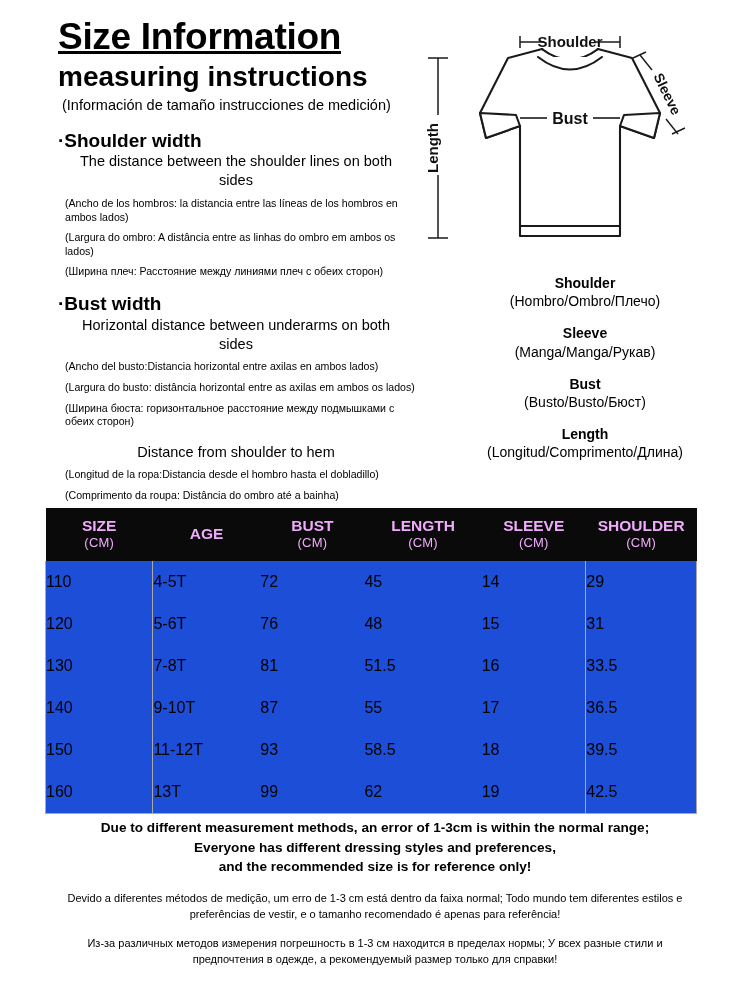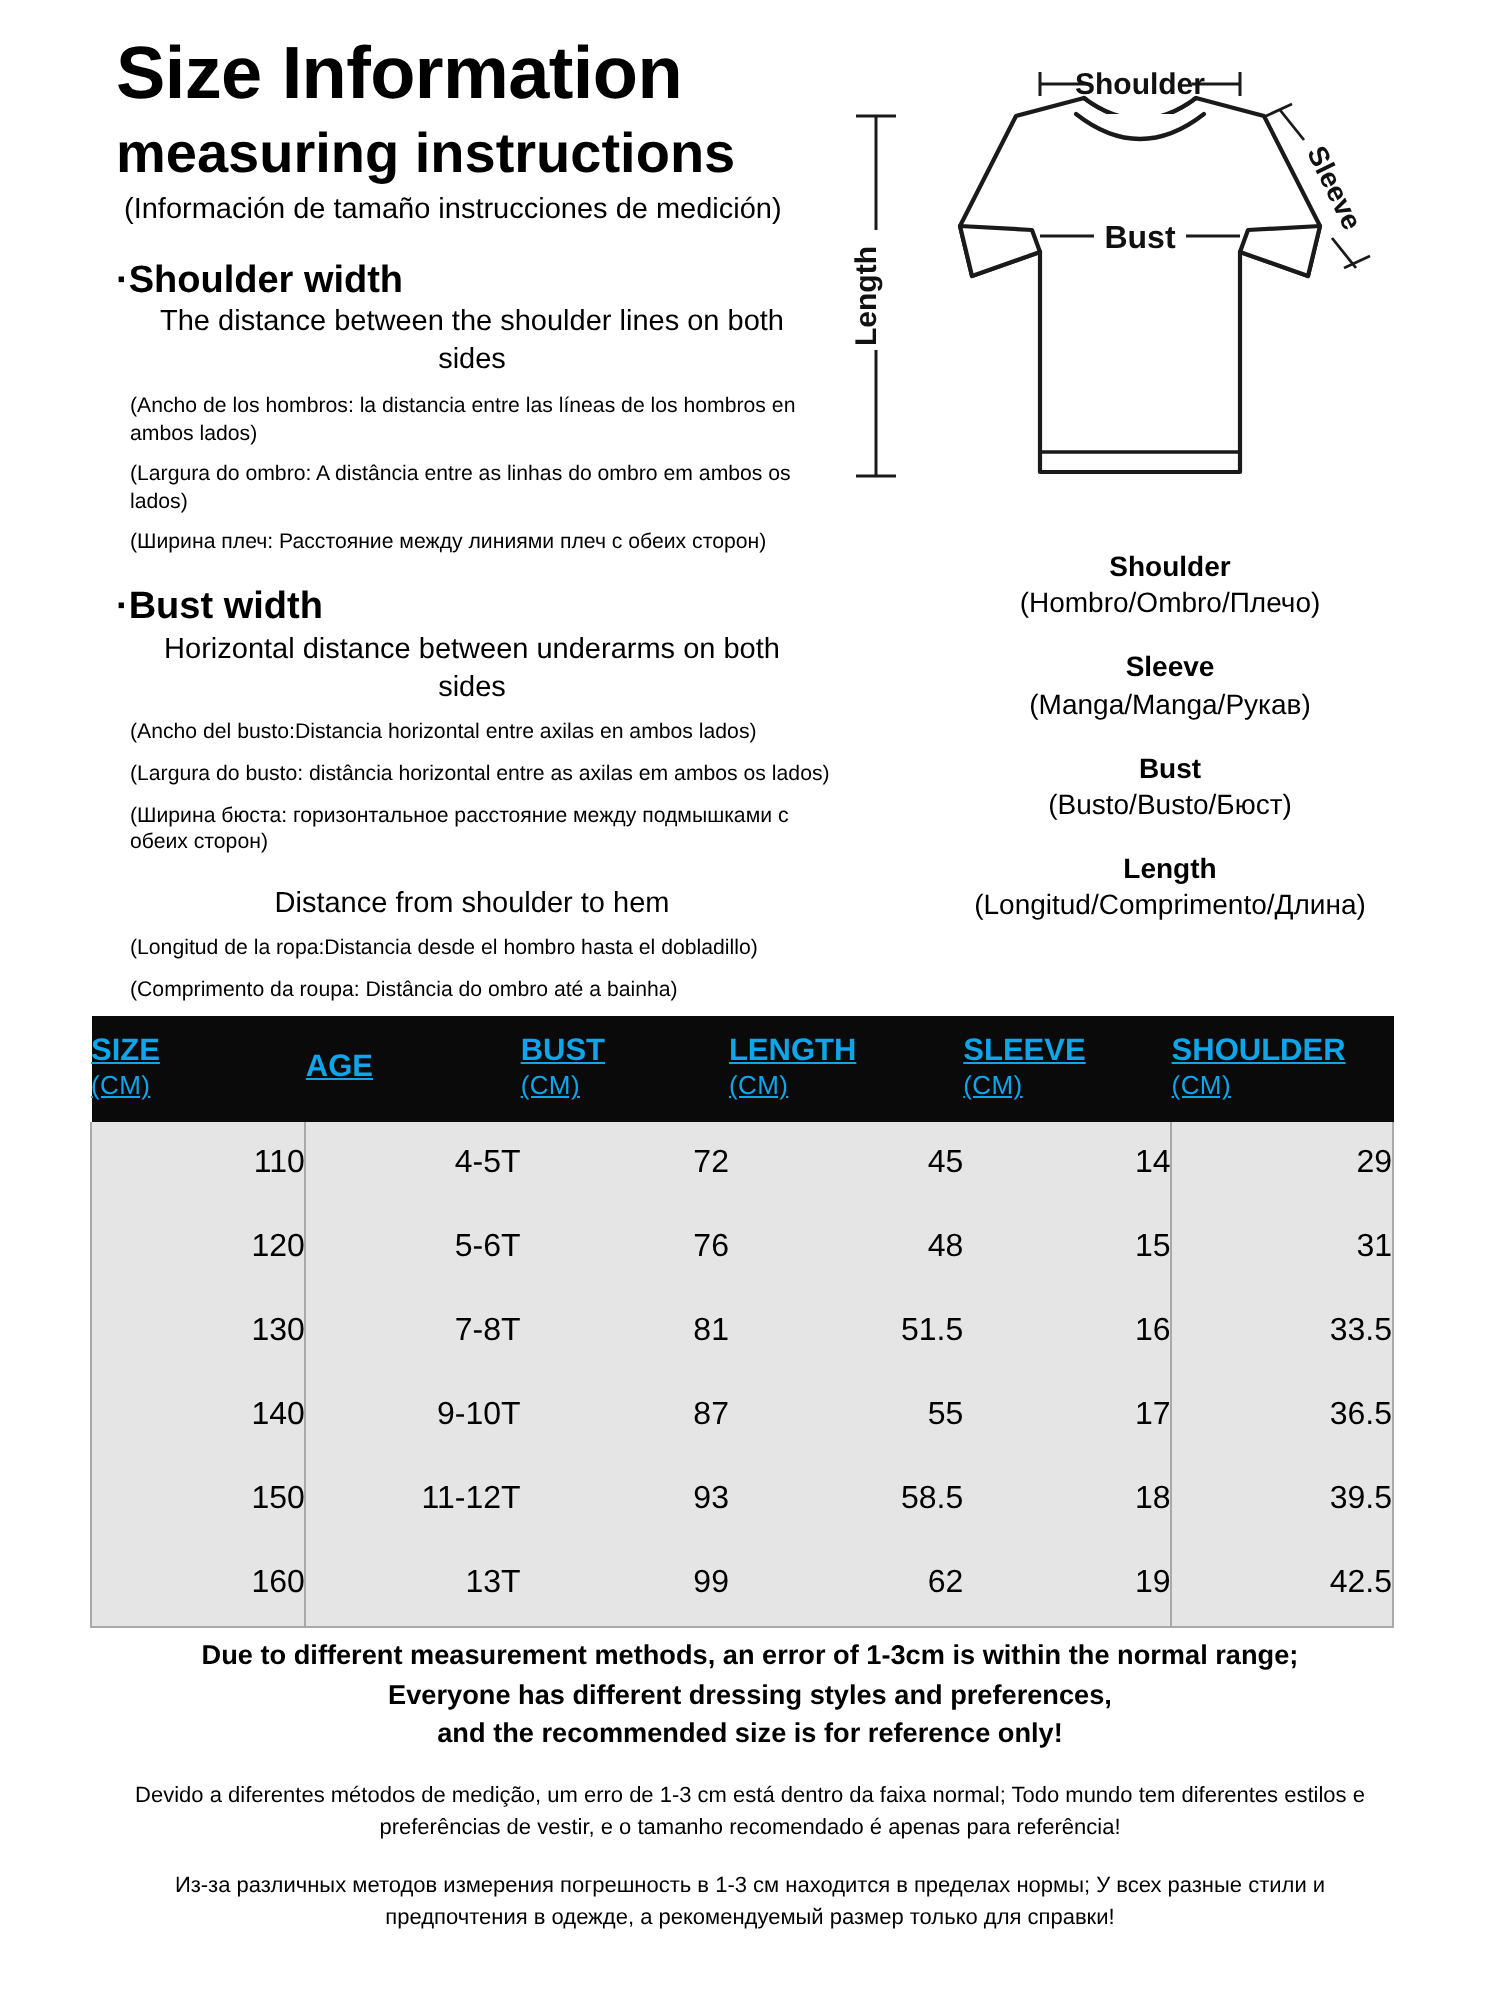--- a/index.html
+++ b/index.html
@@ -34,20 +34,21 @@
     box-sizing: border-box;
   }
 
   
   .title-main {
     font-size: 37px;
     font-weight: bold;
     line-height: 1.05;
     letter-spacing: -0.3px;
     margin: 0;
+    text-decoration: underline;
   }
   .title-sub {
     font-size: 28px;
     font-weight: bold;
     line-height: 1.15;
     margin: 4px 0 0 0;
   }
   .title-trans {
     font-size: 14.5px;
     line-height: 1.42;
@@ -114,43 +115,42 @@
     top: 508px;
     width: 652px;
   }
   table.size-table {
     width: 100%;
     border-collapse: collapse;
     table-layout: fixed;
   }
   table.size-table thead th {
     background: #0a0a0a;
-    color: #0ea5e9;
+    color: #f0abfc;
     font-size: 15.5px;
     font-weight: bold;
     padding: 9px 0 10px 0;
-    text-align: left;
+    text-align: center;
     vertical-align: middle;
     line-height: 1.18;
     border: none;
-    text-decoration: underline;
   }
   .th-unit {
     display: block;
     font-size: 13px;
     font-weight: normal;
     letter-spacing: 0.2px;
   }
   table.size-table tbody td {
     font-size: 16px;
-    text-align: right;
+    text-align: left;
     padding: 12px 0 12px 0;
     border-left: 1px solid #a9a9a9;
     border-right: 1px solid #a9a9a9;
-    background: #e5e5e5;
+    background: #1d4ed8;
   }
   table.size-table tbody td:not(:first-child):not(:last-child) {
     border-left: none;
     border-right: none;
   }
   table.size-table tbody tr:last-child td {
     border-bottom: 1px solid #a9a9a9;
   }
 
   

